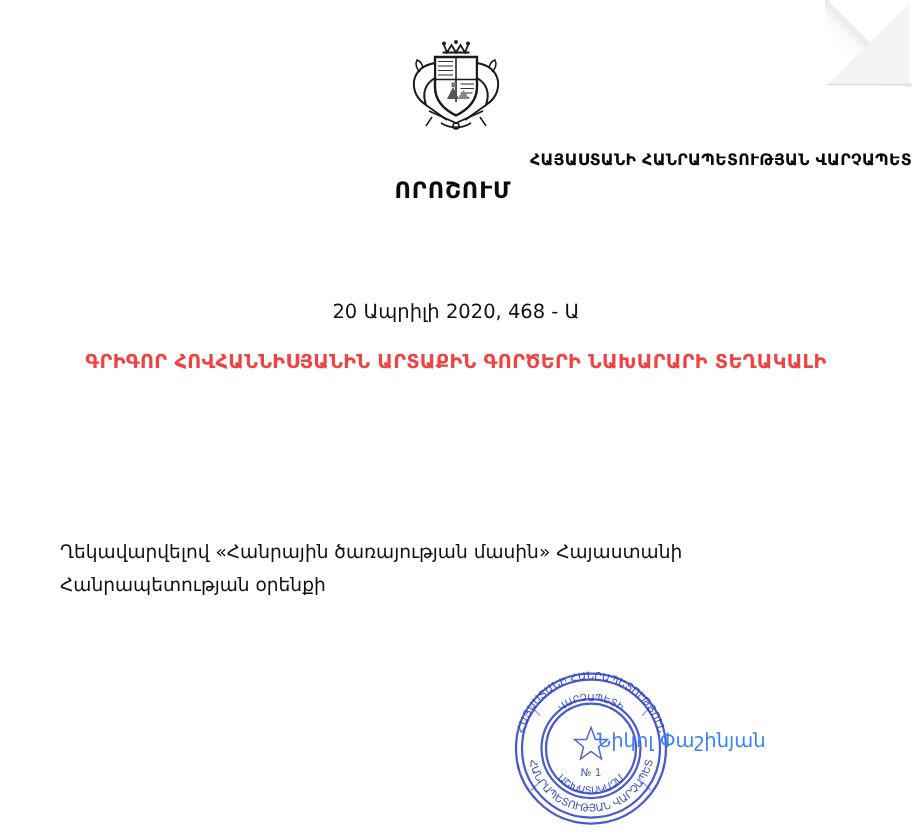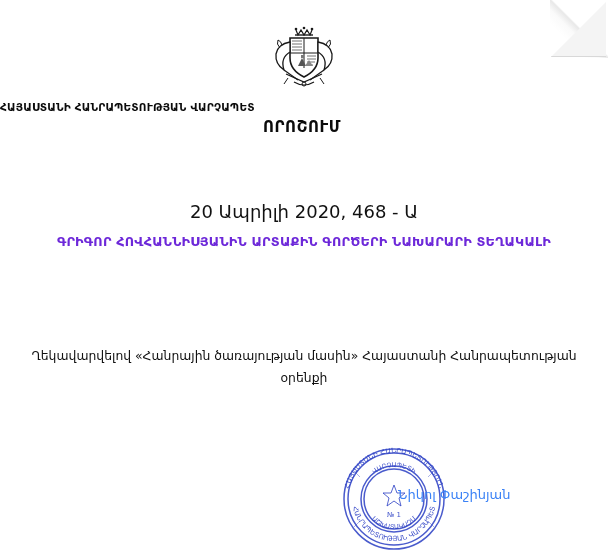--- a/index.html
+++ b/index.html
@@ -74,21 +74,21 @@
     transform: translateX(-50%);
     width: 72px;
     height: 72px;
   }
 
   .header-line1 {
     position: absolute;
     top: 101px;
     left: 0;
     width: 608px;
-    text-align: left;
+    text-align: right;
     font-size: 10.5px;
     font-weight: bold;
     letter-spacing: 0.2px;
     color: #0b0b0b;
   }
 
   .header-line2 {
     position: absolute;
     top: 118px;
     left: 0;
@@ -99,49 +99,48 @@
     letter-spacing: 0.6px;
     color: #0b0b0b;
   }
 
   .doc-meta {
     position: absolute;
     top: 201px;
     left: 0;
     width: 608px;
     text-align: center;
-    font-size: 18px;
+    font-size: 13px;
     color: #111111;
   }
 
   .title-block {
     position: absolute;
     top: 231px;
     left: 0;
     width: 608px;
     text-align: center;
     font-size: 12.8px;
     font-weight: bold;
     line-height: 21px;
     letter-spacing: 0.2px;
-    color: #6d28d9;
+    color: #ef4444;
   }
 
   .body-block {
     position: absolute;
     top: 345px;
     left: 28px;
     width: 552px;
     font-size: 12.4px;
     line-height: 22px;
     color: #111111;
   }
   .body-block p {
-    margin: 0;
-    text-align: center;
+    margin: 12px;
   }
 
   .signature-name {
     position: absolute;
     top: 487px;
     left: 398px;
     font-size: 13px;
     color: #3b82f6;
     font-weight: normal;
   }

